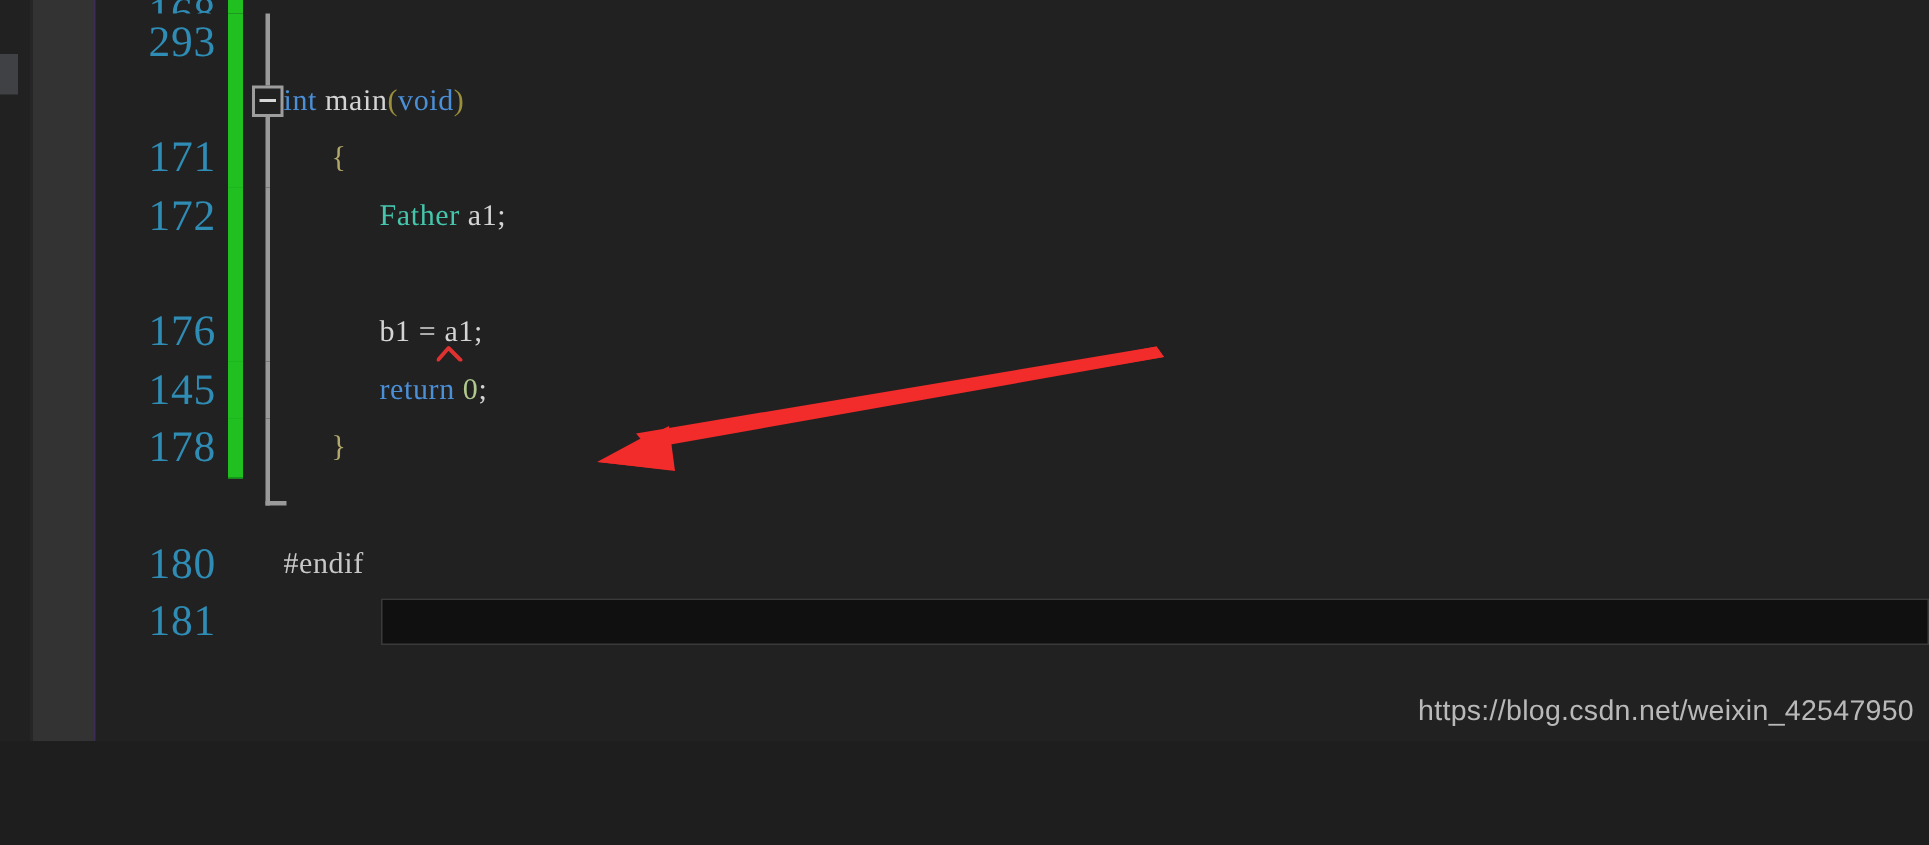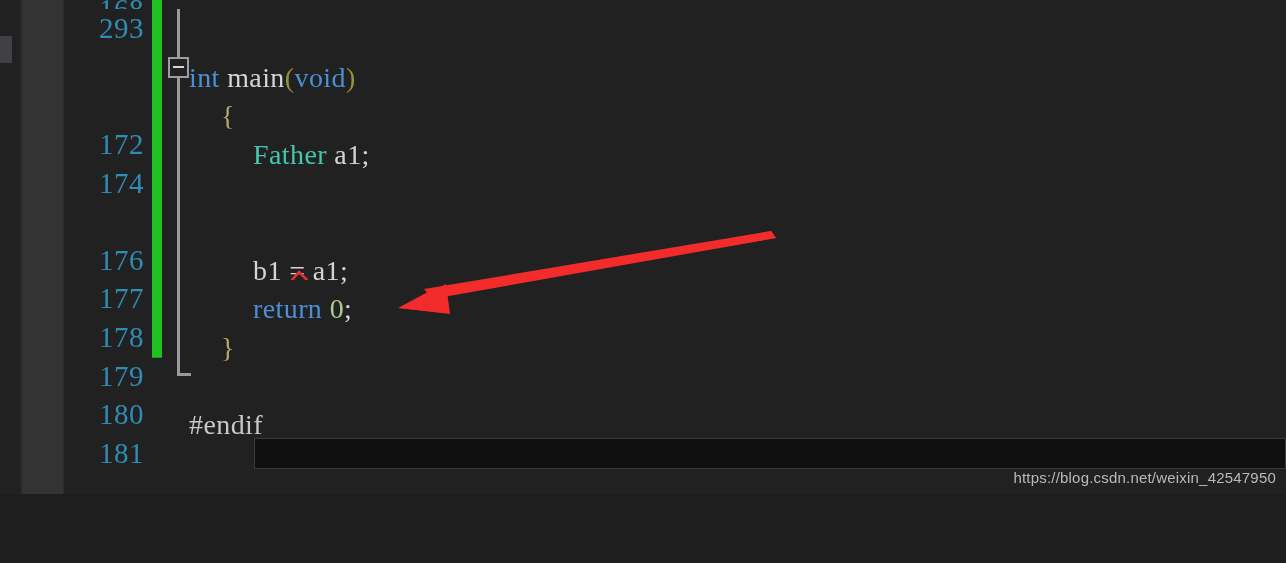--- a/index.html
+++ b/index.html
@@ -54,25 +54,24 @@
     box-sizing:border-box;
   }
   .foldbox::after{
     content:"";position:absolute;left:3px;top:7.5px;
     width:11px;height:2px;background:#d6d6d6;
   }
 
   .code{
     position:absolute;left:125px;top:0;
     color:#cfcfcf;
-    font-size:28px;line-height:38.6px;
+    font-size:20px;line-height:38.6px;
     font-family:"Liberation Serif", serif;
     white-space:pre;
     letter-spacing:0.4px;
-    margin-top:11px;
   }
   .kw{color:#4b8fd6;}
   .type{color:#45c6ac;}
   .paren{color:#9a8f3a;}
   .num{color:#b0c98f;}
   .plain{color:#d4d4d4;}
   .pre{color:#c8c8c8;}
   .brace{color:#b2a86a;}
 
   
@@ -87,21 +86,21 @@
   
   .squiggle{position:absolute;width:22px;height:12px;overflow:hidden;}
 
   
   .arrow{position:absolute;left:0;top:0;width:1286px;height:563px;pointer-events:none;}
 
   
   .watermark{
     position:absolute;right:10px;bottom:8px;
     color:#b9b9b9;
-    font-size:15px;
+    font-size:19px;
     font-family:"Liberation Sans", sans-serif;
     letter-spacing:0.2px;
   }
 </style>
 </head>
 <body>
 
 <div class="app">
 
   <div class="far-left-track">
@@ -125,63 +124,57 @@
           <div class="foldrule"></div>
           <div class="code" style="left: 125px;"></div>
         </div>
         <div class="row">
           <div class="changebar sub"></div>
           <div class="foldrule"></div>
           <div class="foldbox"></div>
           <div class="code" style="left: 125px;"><span class="kw">int</span><span class="plain"> main</span><span class="paren">(</span><span class="kw">void</span><span class="paren">)</span></div>
         </div>
         <div class="row">
+          <div class="lnum">171</div>
           <div class="changebar sub"></div>
           <div class="foldrule"></div>
           <div class="code" style="left: 157px;"><span class="brace">{</span></div>
         </div>
         <div class="row">
           <div class="lnum">172</div>
           <div class="changebar sub"></div>
           <div class="foldrule"></div>
           <div class="code" style="left: 189px;"><span class="type">Father</span><span class="plain"> a1;</span></div>
-        </div>
-        <div class="row">
-          <div class="lnum">174</div>
-          <div class="changebar sub"></div>
-          <div class="foldrule"></div>
-          <div class="code" style="left: 125px;"></div>
         </div>
         <div class="row">
           <div class="changebar sub"></div>
           <div class="foldrule"></div>
         </div>
         <div class="row">
           <div class="lnum">176</div>
           <div class="changebar sub"></div>
           <div class="foldrule"></div>
           <div class="code" style="left: 189px;"><span class="plain">b1 = a1;</span></div>
           <div class="squiggle" style="left: 227px; top: 27px;"><svg width="22" height="12" viewBox="0 0 22 12" xmlns="http://www.w3.org/2000/svg">
               <path d="M1 10 L8 2 L16 10" fill="none" stroke="#e03131" stroke-width="2.6" stroke-linecap="round" stroke-linejoin="round"></path>
             </svg></div>
         </div>
         <div class="row">
-          <div class="lnum">177</div>
+          <div class="lnum">145</div>
           <div class="changebar sub"></div>
           <div class="foldrule"></div>
           <div class="code" style="left: 189px;"><span class="kw">return</span><span class="plain"> </span><span class="num">0</span><span class="plain">;</span></div>
         </div>
         <div class="row">
           <div class="lnum">178</div>
           <div class="changebar sub"></div>
           <div class="foldrule"></div>
           <div class="code" style="left: 157px;"><span class="brace">}</span></div>
         </div>
         <div class="row">
-          <div class="lnum">179</div>
           <div class="foldrule half-bot"></div>
           <div class="foldfoot" style="top: 16px;"></div>
           <div class="code" style="left: 125px;"></div>
         </div>
         <div class="row">
           <div class="lnum">180</div>
           <div class="code" style="left: 125px;"><span class="pre">#endif</span></div>
         </div>
         <div class="row">
           <div class="lnum">181</div>

